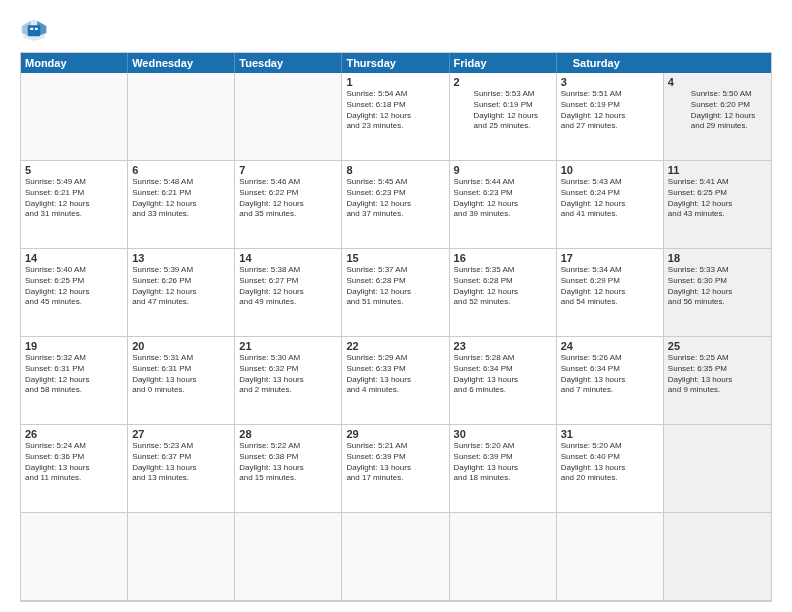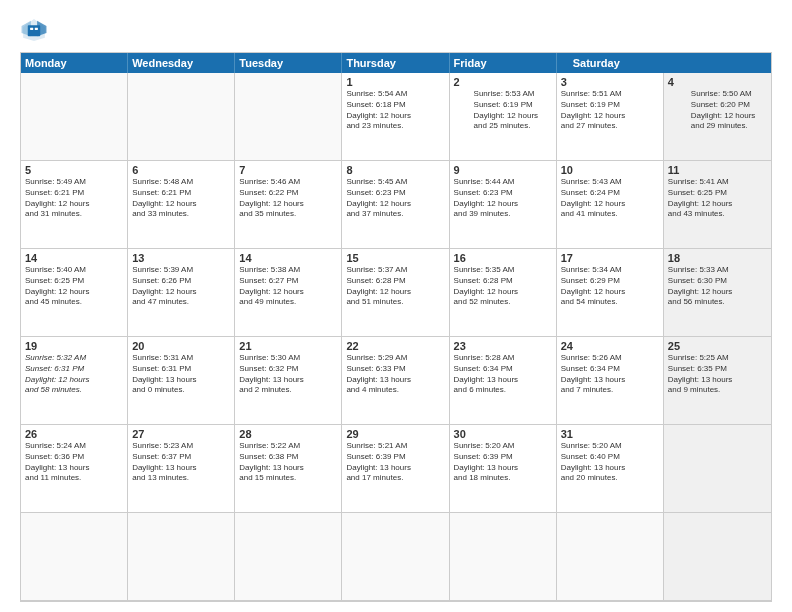--- a/index.html
+++ b/index.html
@@ -260,21 +260,21 @@
         </div>
         <div class="cal-cell shaded">
           <span class="day-num">18</span>
           <div class="cell-text" style="white-space: pre-line;">Sunrise: 5:33 AM
 Sunset: 6:30 PM
 Daylight: 12 hours
 and 56 minutes.</div>
         </div>
         <div class="cal-cell">
           <span class="day-num">19</span>
-          <div class="cell-text" style="white-space: pre-line; font-style: italic;">Sunrise: 5:32 AM
+          <div class="cell-text" style="white-space: pre-line;">Sunrise: 5:32 AM
 Sunset: 6:31 PM
 Daylight: 12 hours
 and 58 minutes.</div>
         </div>
         <div class="cal-cell">
           <span class="day-num">20</span>
           <div class="cell-text" style="white-space: pre-line;">Sunrise: 5:31 AM
 Sunset: 6:31 PM
 Daylight: 13 hours
 and 0 minutes.</div>

